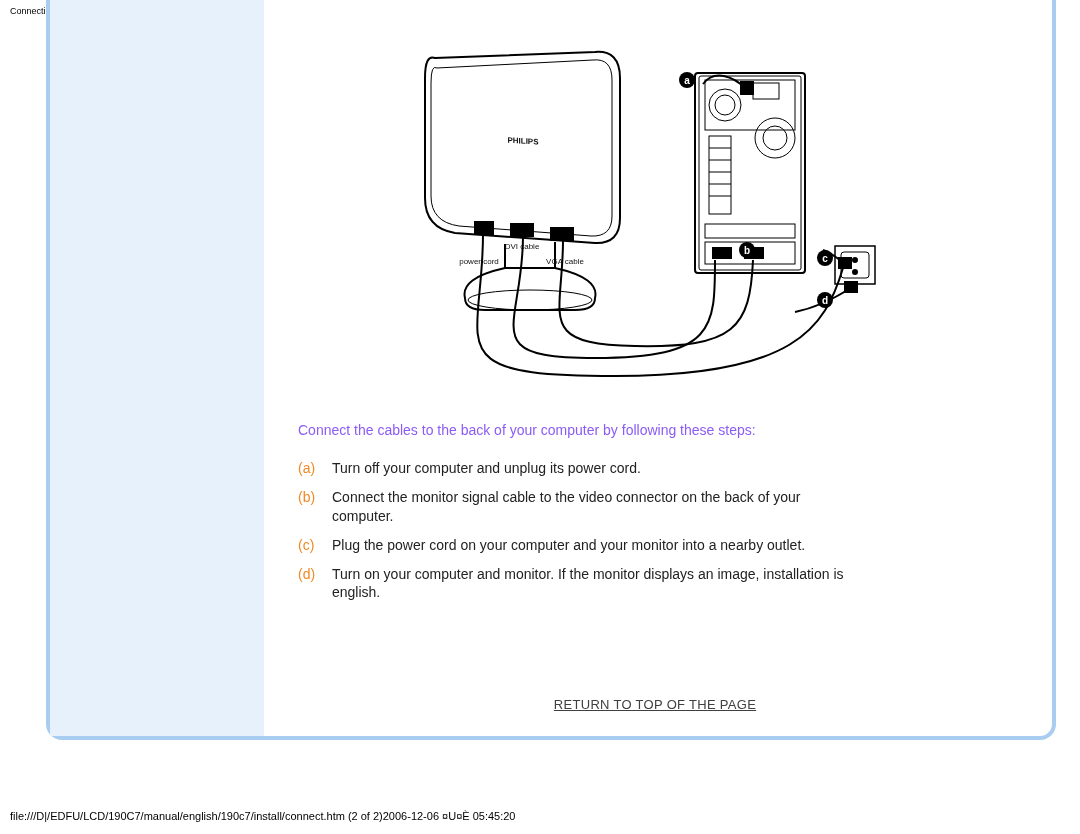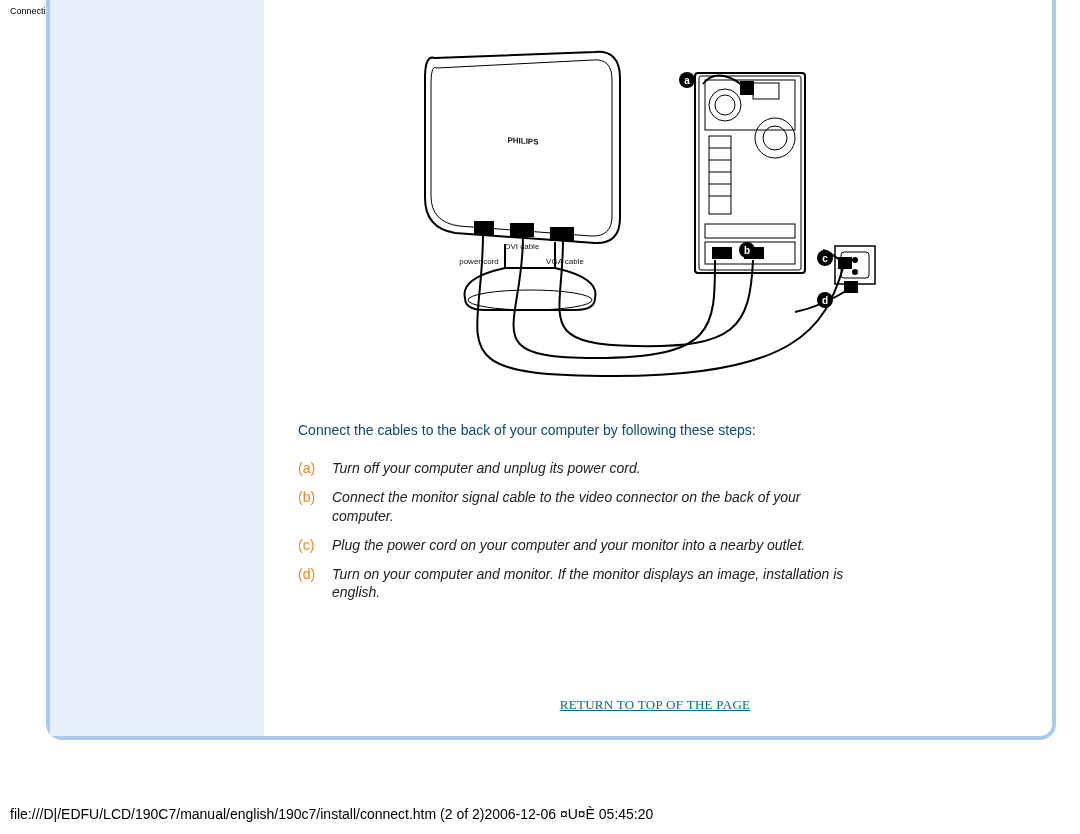--- a/index.html
+++ b/index.html
@@ -1,29 +1,29 @@
 <!DOCTYPE html>
 <html><head>
 <meta charset="utf-8">
 <style>
   html,body{margin:0;padding:0;background:#fff;font-family:Arial,Helvetica,sans-serif;}
   body{width:1080px;height:834px;overflow:hidden;position:relative;}
   .header-text{position:absolute;left:10px;top:6px;font-size:9px;color:#000;}
-  .footer-text{position:absolute;left:10px;bottom:12px;font-size:14px;color:#000;}
+  .footer-text{position:absolute;left:10px;bottom:12px;font-size:11px;color:#000;}
   .panel-wrap{position:absolute;left:46px;top:0;width:1010px;height:740px;border:4px solid #a9cdf0;border-top:none;border-radius:0 0 16px 16px;background:#fff;box-sizing:border-box;}
   .sidebar{position:absolute;left:0;top:0;width:214px;height:100%;background:#e6f1fb;}
   .content{position:absolute;left:214px;top:0;right:0;bottom:0;padding:28px 40px 0 34px;box-sizing:border-box;}
   .diagram{width:480px;height:360px;margin:0 auto 30px;position:relative;}
   .diagram svg{display:block;}
-  .intro{font-size:14px;color:#0c4a6e;margin:34px 0 16px;}
+  .intro{font-size:14px;color:#8b5cf6;margin:34px 0 16px;}
   table.steps{border-collapse:collapse;font-size:14px;color:#222;line-height:1.35;}
   table.steps td{vertical-align:top;padding:5px 0;}
   table.steps td.bullet{color:#f08a24;width:28px;padding-right:6px;}
-  table.steps td.txt{max-width:520px;font-style:italic;}
-  .toplink{display:block;text-align:center;color:#0369a1;font-size:13px;letter-spacing:.3px;margin-top:90px;font-family:Liberation Serif, serif;}
+  table.steps td.txt{max-width:520px;}
+  .toplink{display:block;text-align:center;color:#404040;font-size:13px;letter-spacing:.3px;margin-top:90px;}
   .dlabel{font-family:Arial,sans-serif;font-size:8px;fill:#111;}
   .dbadge{font-family:Arial,sans-serif;font-size:10px;fill:#fff;font-weight:bold;}
 </style>
 </head>
 <body>
 
 <div class="header-text">Connecting to Your PC</div>
 
 <div class="panel-wrap">
   <div class="sidebar"></div>

